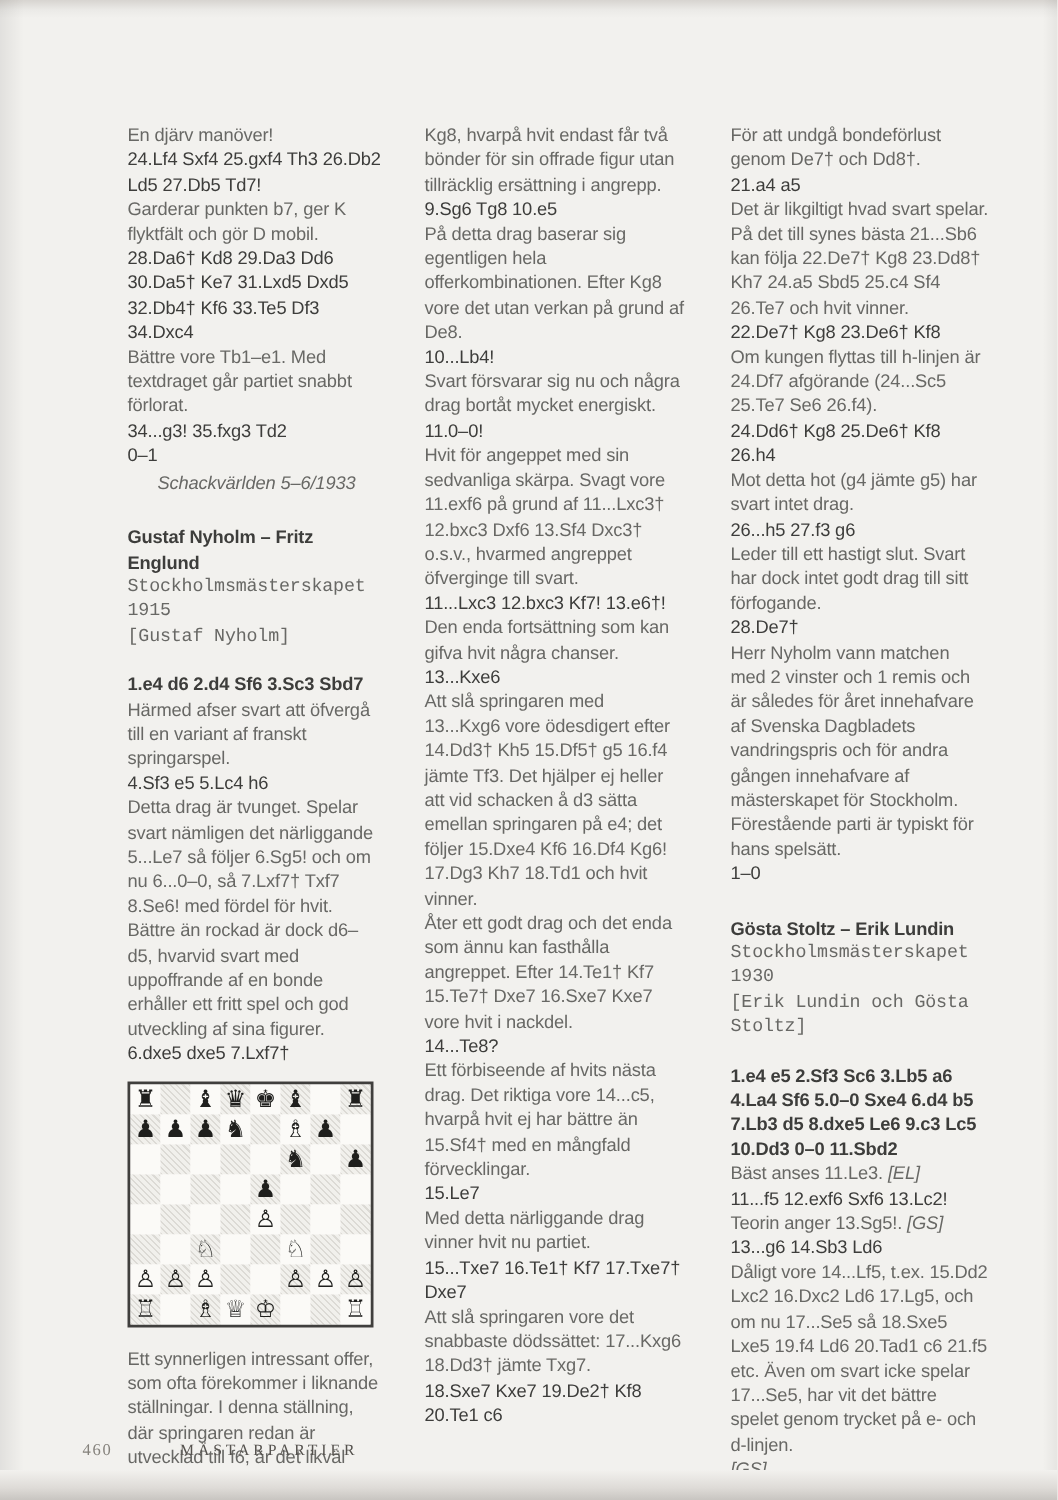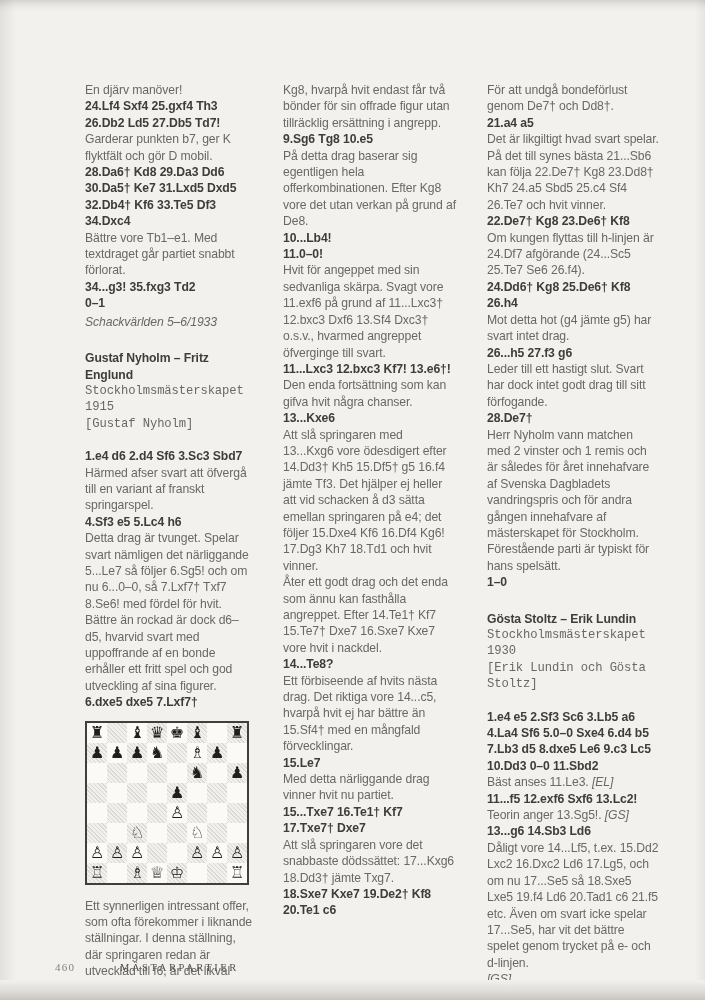--- a/index.html
+++ b/index.html
@@ -19,25 +19,25 @@
     background:linear-gradient(270deg, rgba(0,0,0,0.05), rgba(0,0,0,0)); }
 
   .col { position:absolute; top:82px; font-size:12.2px; line-height:16.4px;
     letter-spacing:-0.1px; color:#686865; }
   .col-left  { left:85px;  width:170px; }
   .col-mid   { left:283px; width:173px; }
   .col-right { left:487px; width:172px; }
 
   .blk { margin:0; }
   .blk.comment { color:#686865; }
-  .blk.moves   { font-weight:700; color:#3d3d3b; }
+  .blk.moves   { font-weight:400; color:#3d3d3b; }
   .blk.players { font-weight:700; color:#3d3d3b; margin-top:20px; }
   .blk.event   { color:#686865;font-family:Liberation Mono, monospace; }
   .blk.opening { font-weight:700; color:#3d3d3b; margin-top:16px; }
-  .blk.source  { font-style:italic; color:#686865; margin-top:2px; }
+  .blk.source  { font-style:italic; color:#686865; margin-top:2px;margin-left:20px; }
   .blk i { font-style:italic; }
 
   .board-wrap { margin:10px 0 13px 0; width:164px; }
   .board {
     display:grid; grid-template-columns:repeat(8,20px); grid-auto-rows:20px;
     border:2px solid #403f3d; width:160px; background:#faf9f6;
   }
   .sq { display:flex; align-items:center; justify-content:center;
     font-family:"DejaVu Sans",sans-serif; font-size:16px; line-height:20px;
     color:#1f1f1d; }
@@ -154,20 +154,21 @@
         <p class="blk moves">7...Kxf7 8.Sxe5† Ke8?</p>
         <p class="blk comment">Utan att vara ett direkt feldrag är detta drag långt svagare än 8...</p>
       </div>
   </div>
 
   <div class="col col-mid">
       <p class="blk comment">Kg8, hvarpå hvit endast får två bönder för sin offrade figur utan tillräcklig ersättning i angrepp.</p>
       <p class="blk moves">9.Sg6 Tg8 10.e5</p>
       <p class="blk comment">På detta drag baserar sig egentligen hela offerkombinationen. Efter Kg8 vore det utan verkan på grund af De8.</p>
       <p class="blk moves">10...Lb4!</p>
+      <p class="blk comment">Svart försvarar sig nu och några drag bortåt mycket energiskt.</p>
       <p class="blk moves">11.0–0!</p>
       <p class="blk comment">Hvit för angeppet med sin sedvanliga skärpa. Svagt vore 11.exf6 på grund af 11...Lxc3† 12.bxc3 Dxf6 13.Sf4 Dxc3† o.s.v., hvarmed angreppet öfverginge till svart.</p>
       <p class="blk moves">11...Lxc3 12.bxc3 Kf7! 13.e6†!</p>
       <p class="blk comment">Den enda fortsättning som kan gifva hvit några chanser.</p>
       <p class="blk moves">13...Kxe6</p>
       <p class="blk comment">Att slå springaren med 13...Kxg6 vore ödesdigert efter 14.Dd3† Kh5 15.Df5† g5 16.f4 jämte Tf3. Det hjälper ej heller att vid schacken å d3 sätta emellan springaren på e4; det följer 15.Dxe4 Kf6 16.Df4 Kg6! 17.Dg3 Kh7 18.Td1 och hvit vinner.</p>
       <p class="blk comment">Åter ett godt drag och det enda som ännu kan fasthålla angreppet. Efter 14.Te1† Kf7 15.Te7† Dxe7 16.Sxe7 Kxe7 vore hvit i nackdel.</p>
       <p class="blk moves">14...Te8?</p>
       <p class="blk comment">Ett förbiseende af hvits nästa drag. Det riktiga vore 14...c5, hvarpå hvit ej har bättre än 15.Sf4† med en mångfald förvecklingar.</p>
       <p class="blk moves">15.Le7</p>

